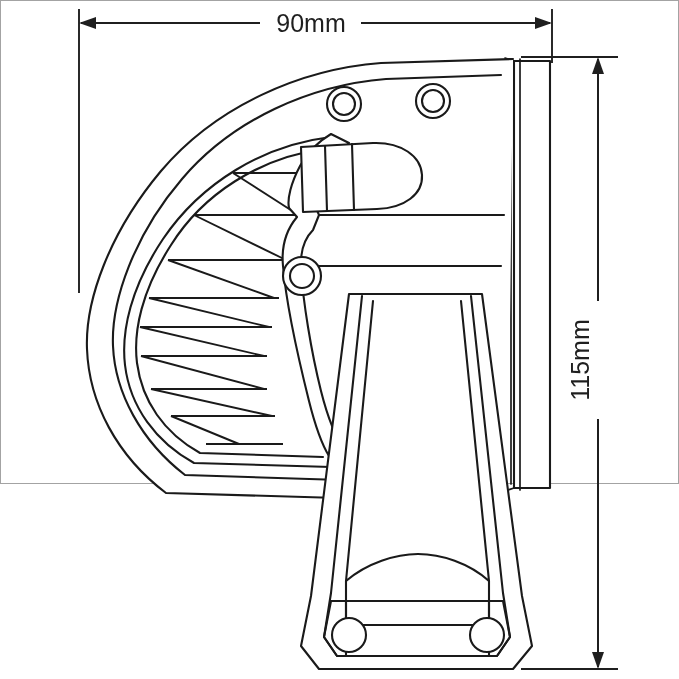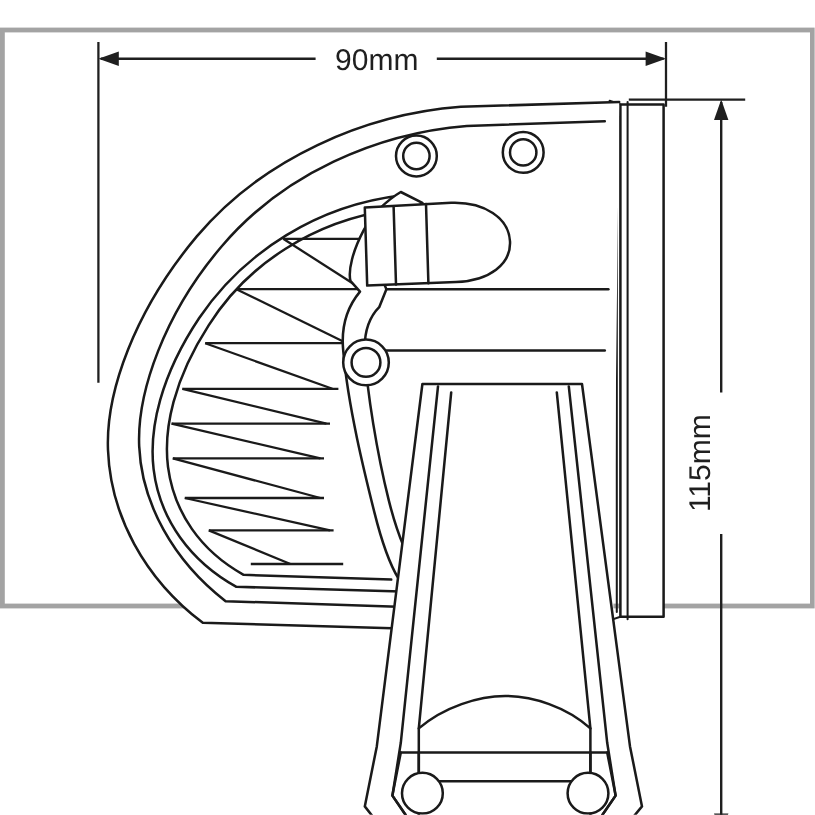--- a/index.html
+++ b/index.html
@@ -12,23 +12,22 @@
     width: 679px;
     height: 679px;
     font-family: "Liberation Sans", sans-serif;
     overflow: hidden;
   }
   #drawing-root {
     position: relative;
     width: 679px;
     height: 484px;
     background: #ffffff;
-    border: 4px solid #a3a3a3;
+    border: 1px solid #a3a3a3;
     box-sizing: border-box;
-    margin-top: 23px;
   }
   svg#tech-svg {
     display: block;
     width: 679px;
     height: 679px;
   }
   .ln {
     fill: none;
     stroke: #1a1a1a;
     stroke-width: 2.1;

